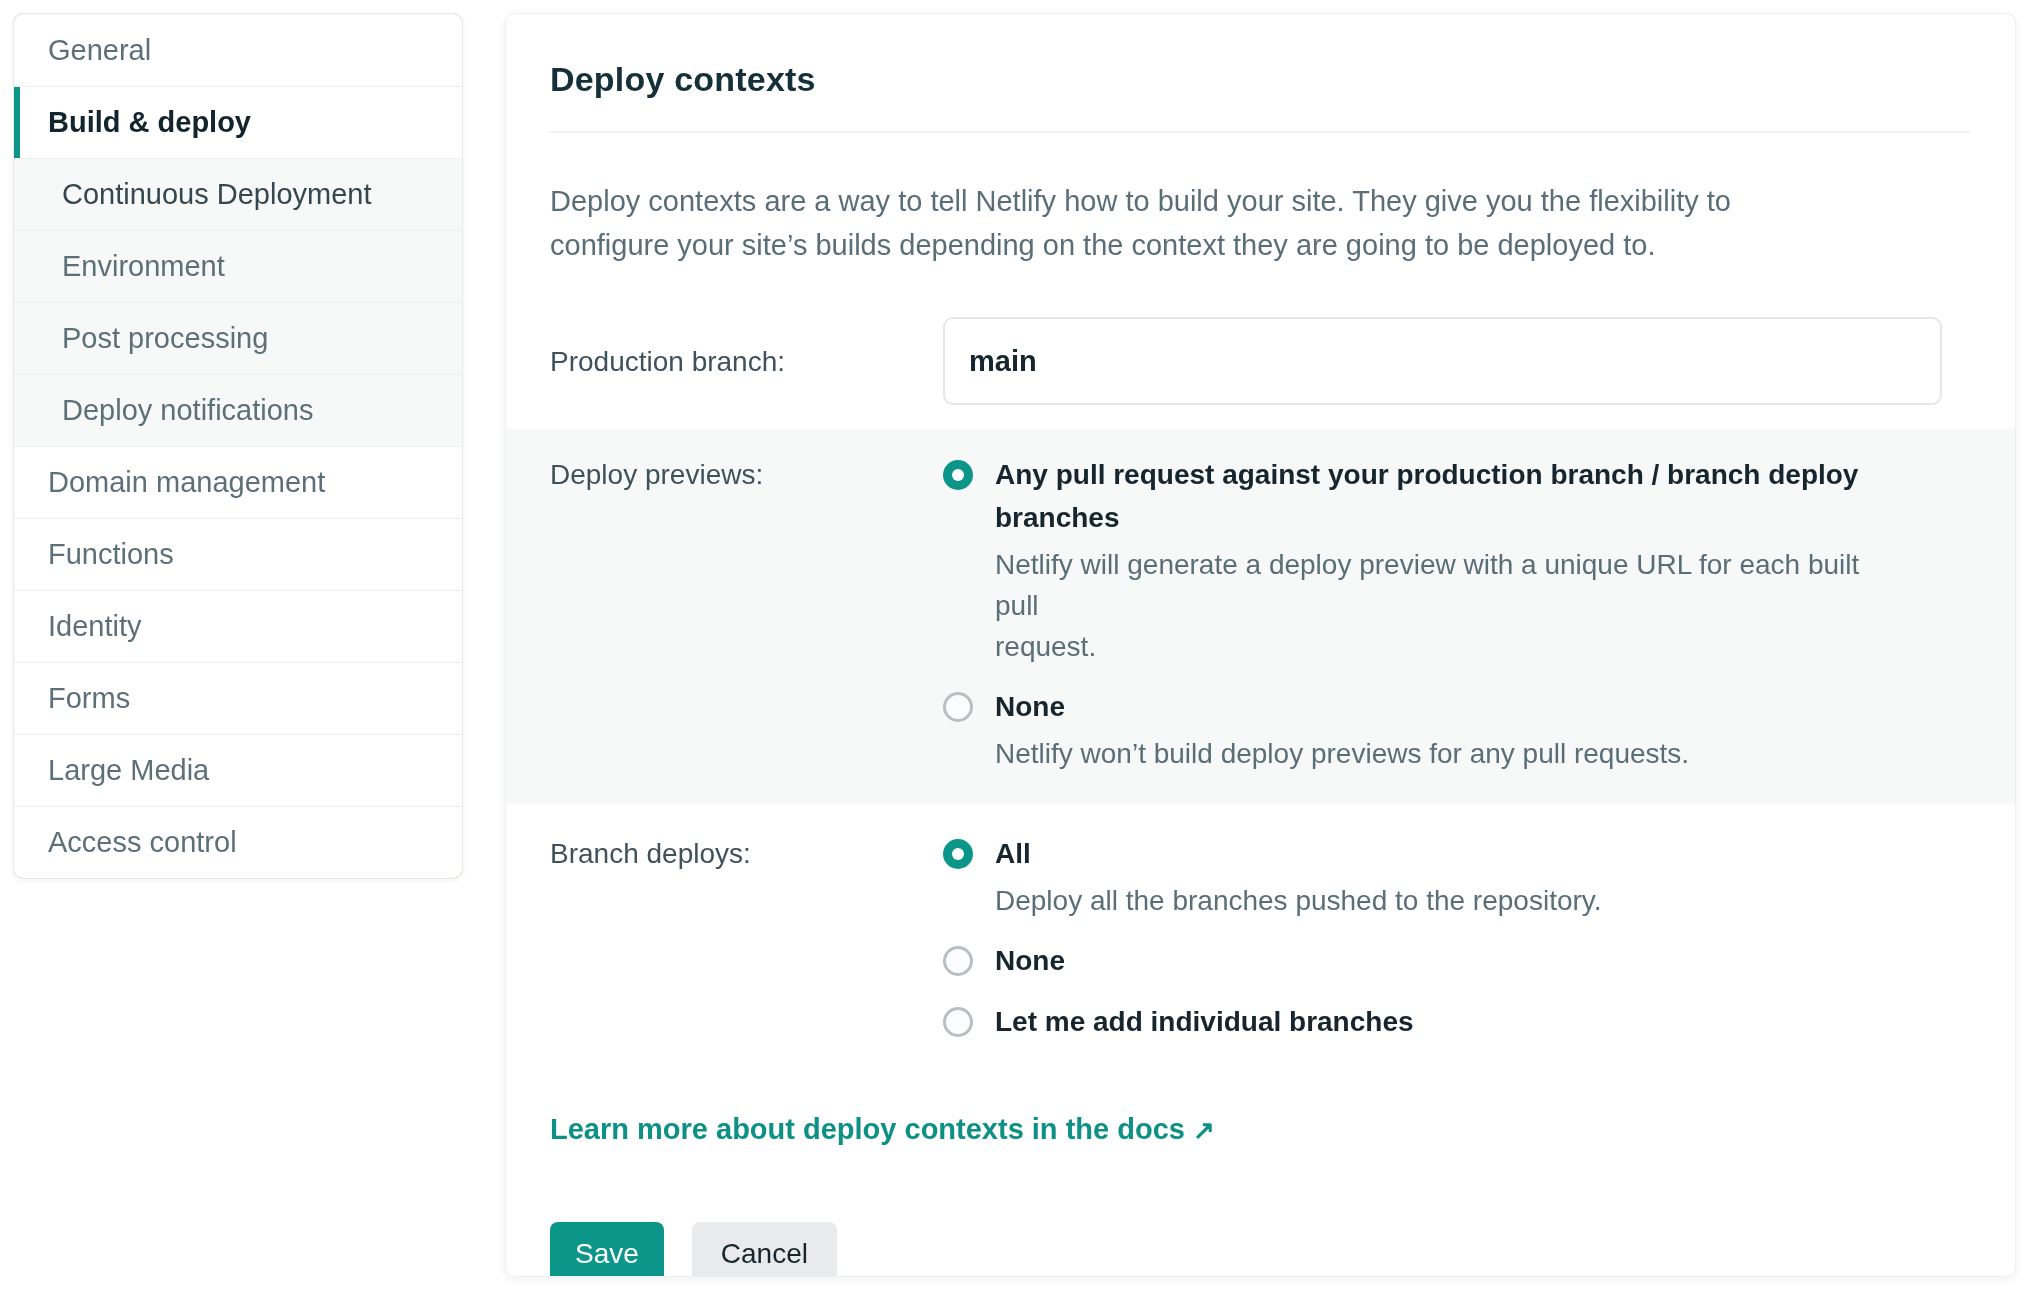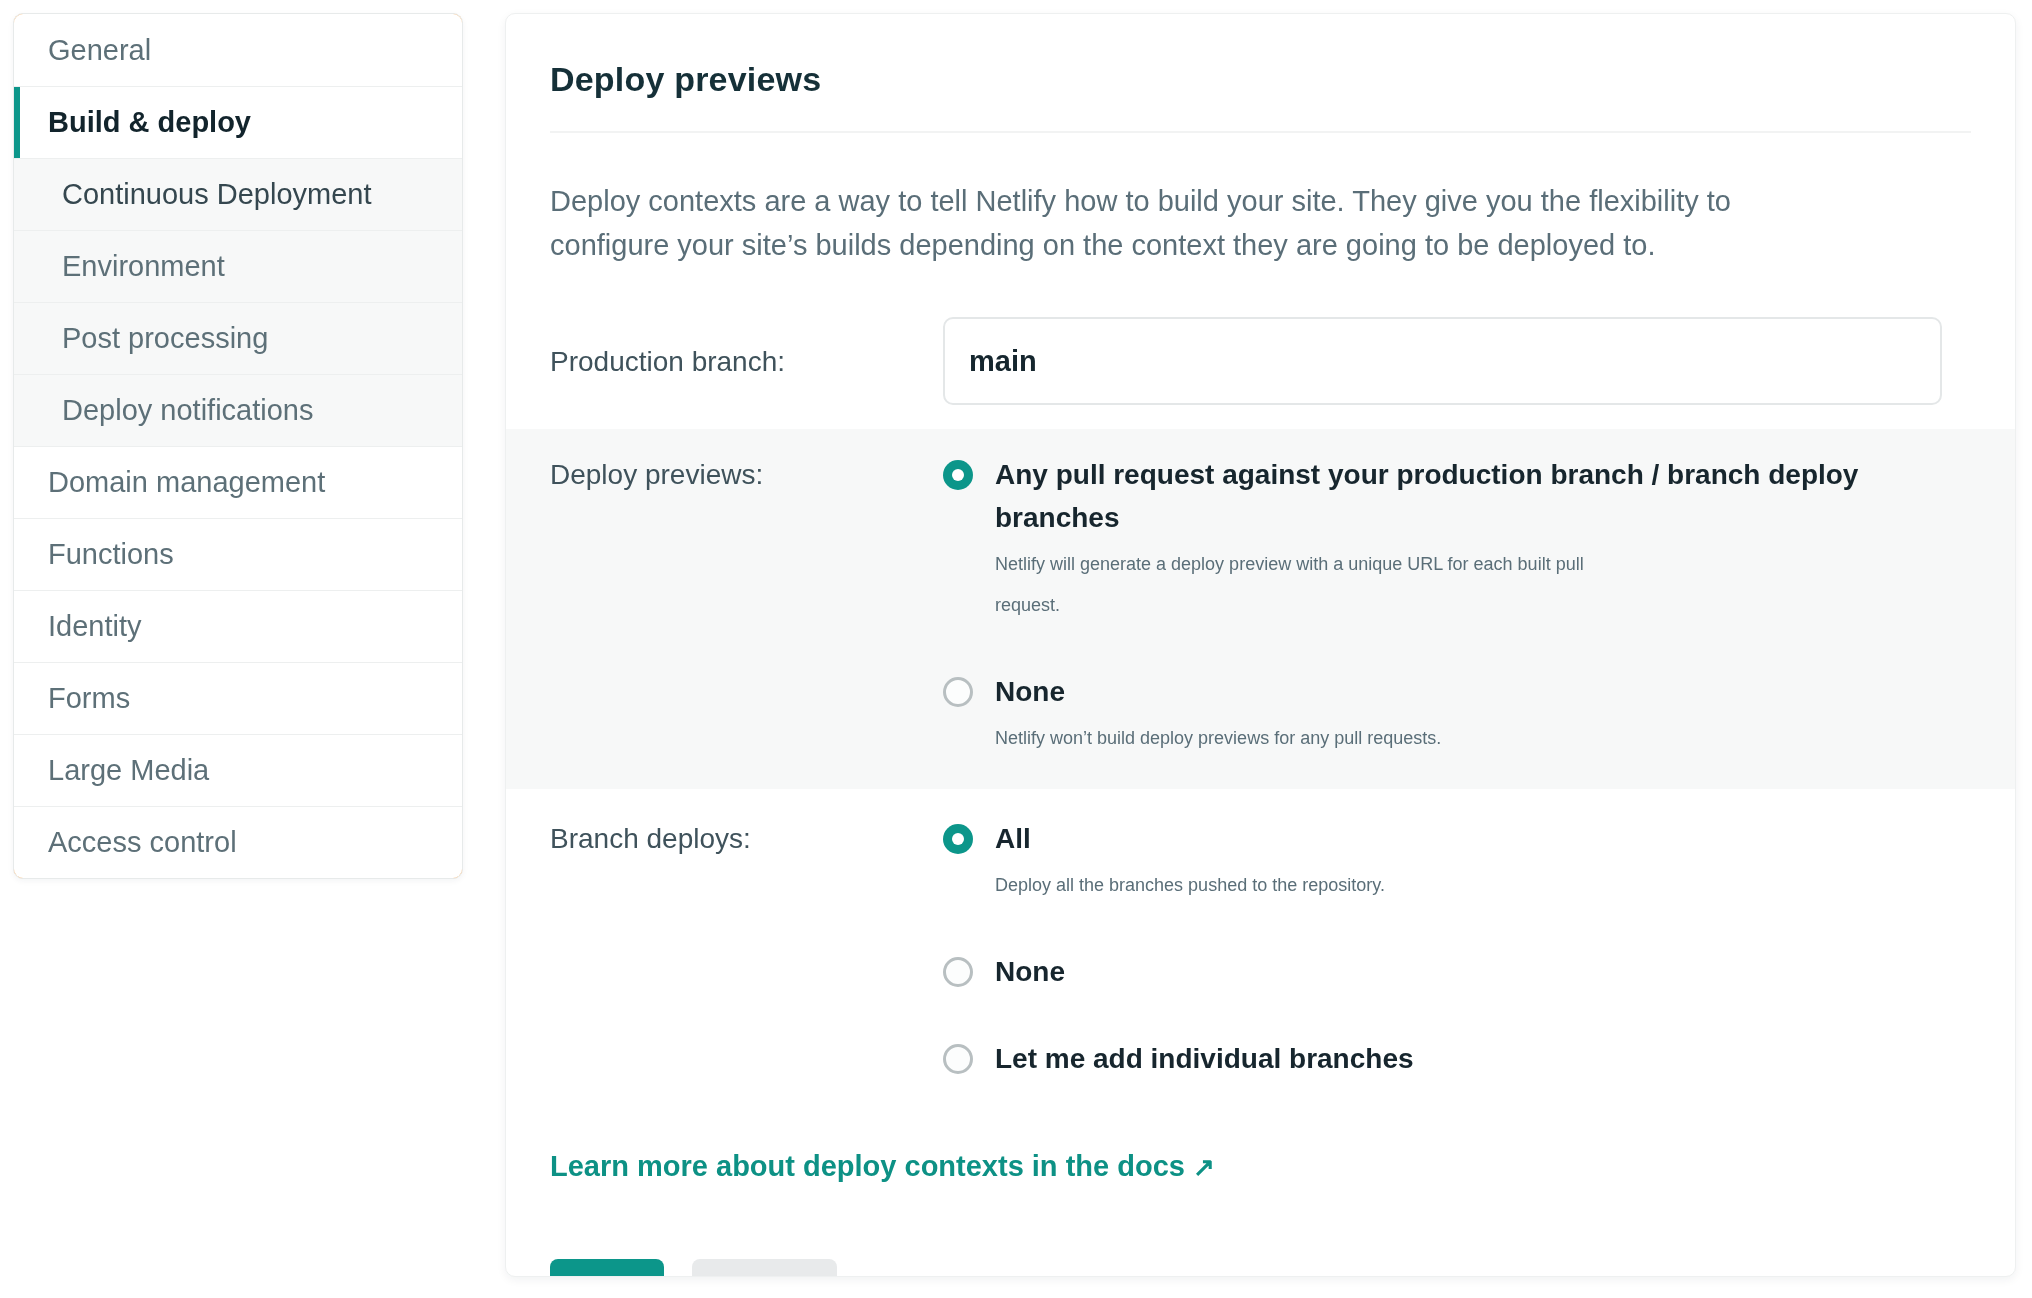--- a/index.html
+++ b/index.html
@@ -85,21 +85,21 @@
     outline:none;
   }
 
   .section-previews {
     margin:24px -44px 0 -44px;
     padding:24px 44px 30px 44px;
     background:#f7f8f8;
   }
   .section-branches { padding-top:28px; }
 
-  .options { display:flex; flex-direction:column; gap:44px;justify-content:flex-end; }
+  .options { display:flex; flex-direction:column; gap:18px;justify-content:flex-end; }
   .option { display:flex; align-items:flex-start; }
   .radio {
     width:30px; height:30px; flex:none;
     border-radius:50%;
     margin:7px 22px 0 0;
     cursor:pointer;
   }
   .radio.selected { background:#0c968a; position:relative; }
   .radio.selected::after {
     content:"";
@@ -109,21 +109,21 @@
     transform:translate(-50%,-50%);
   }
   .radio.unselected { background:#fcfdfd; border:3px solid #b8bfc1; }
   .option-text { max-width:910px; }
   .option-title {
     font-size:28px; font-weight:bold; color:#17262e;
     line-height:43px; white-space:pre-line;
   }
   .option-desc {
     margin-top:5px;
-    font-size:18px; line-height:41px; color:#5a6e78;
+    font-size:28px; line-height:41px; color:#5a6e78;
     white-space:pre-line;
   }
 
   .docs-link {
     display:inline-block;
     margin-top:70px;
     font-size:29px; font-weight:bold;
     color:#0d9185;
     text-decoration:none;
     cursor:pointer;
@@ -157,21 +157,21 @@
     <div class="side-item">Domain management</div>
     <div class="side-item">Functions</div>
     <div class="side-item">Identity</div>
     <div class="side-item">Forms</div>
     <div class="side-item">Large Media</div>
     <div class="side-item">Access control</div>
   </nav>
 
   <section class="card">
 
-    <h1 class="card-title">Deploy previews</h1>
+    <h1 class="card-title">Deploy contexts</h1>
     <hr class="title-divider">
 
     <p class="description">Deploy contexts are a way to tell Netlify how to build your site. They give you the flexibility to
 configure your site’s builds depending on the context they are going to be deployed to.</p>
 
     
     <div class="field-row row-production">
       <div class="field-label">Production branch:</div>
       <input class="branch-input" type="text" value="main" style="">
     </div>

